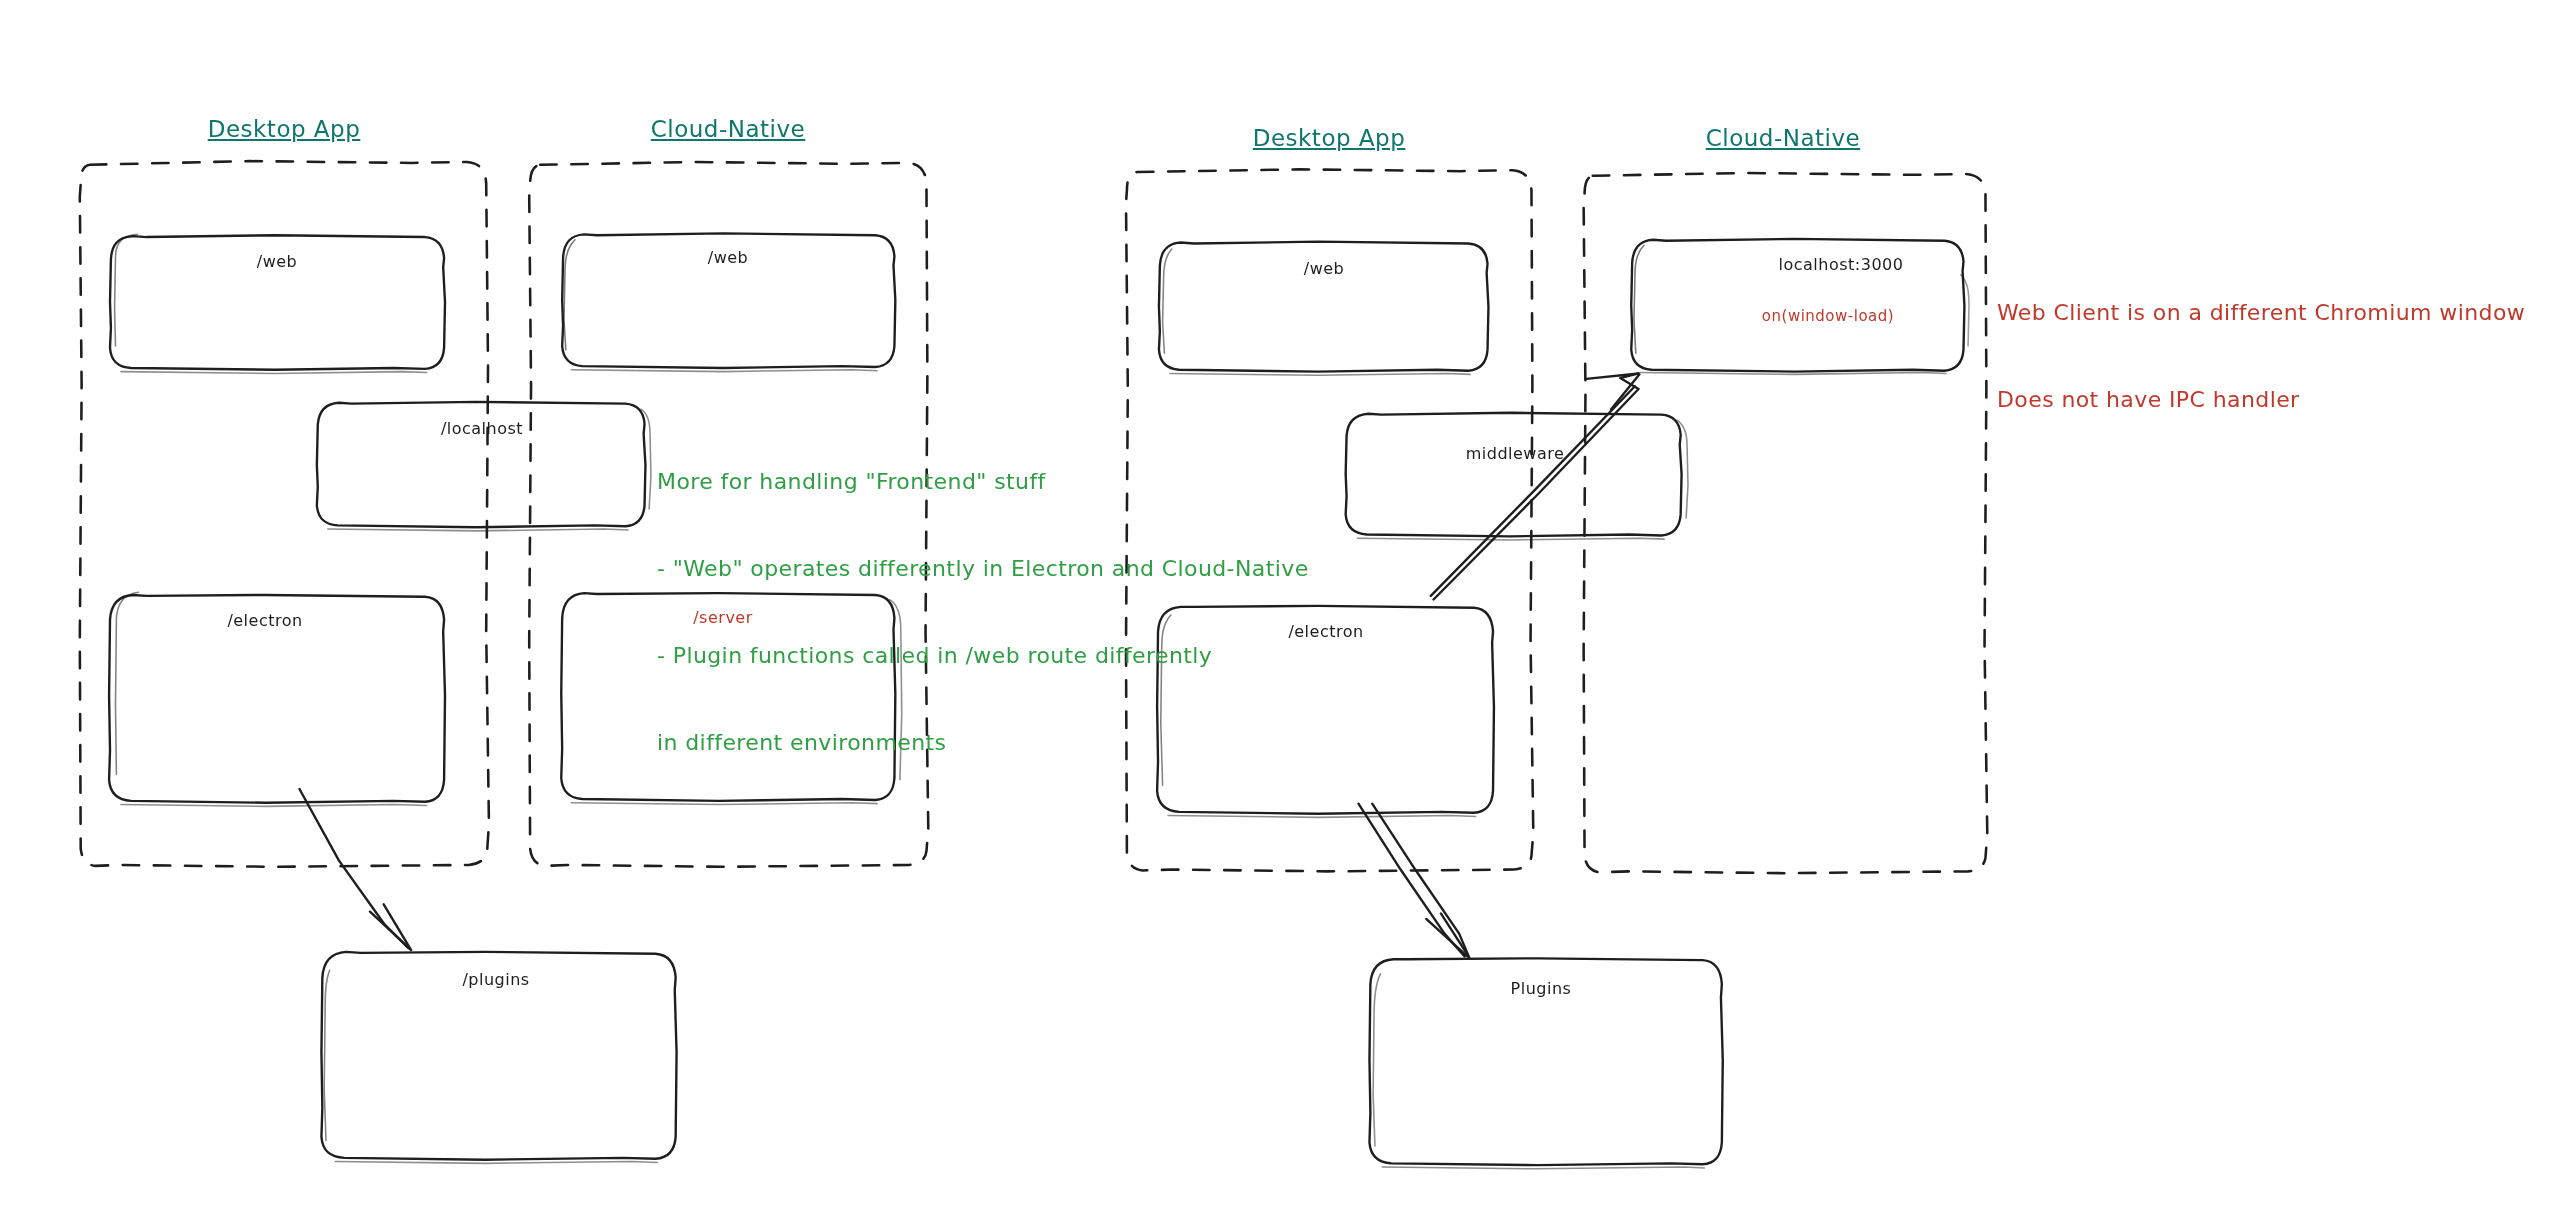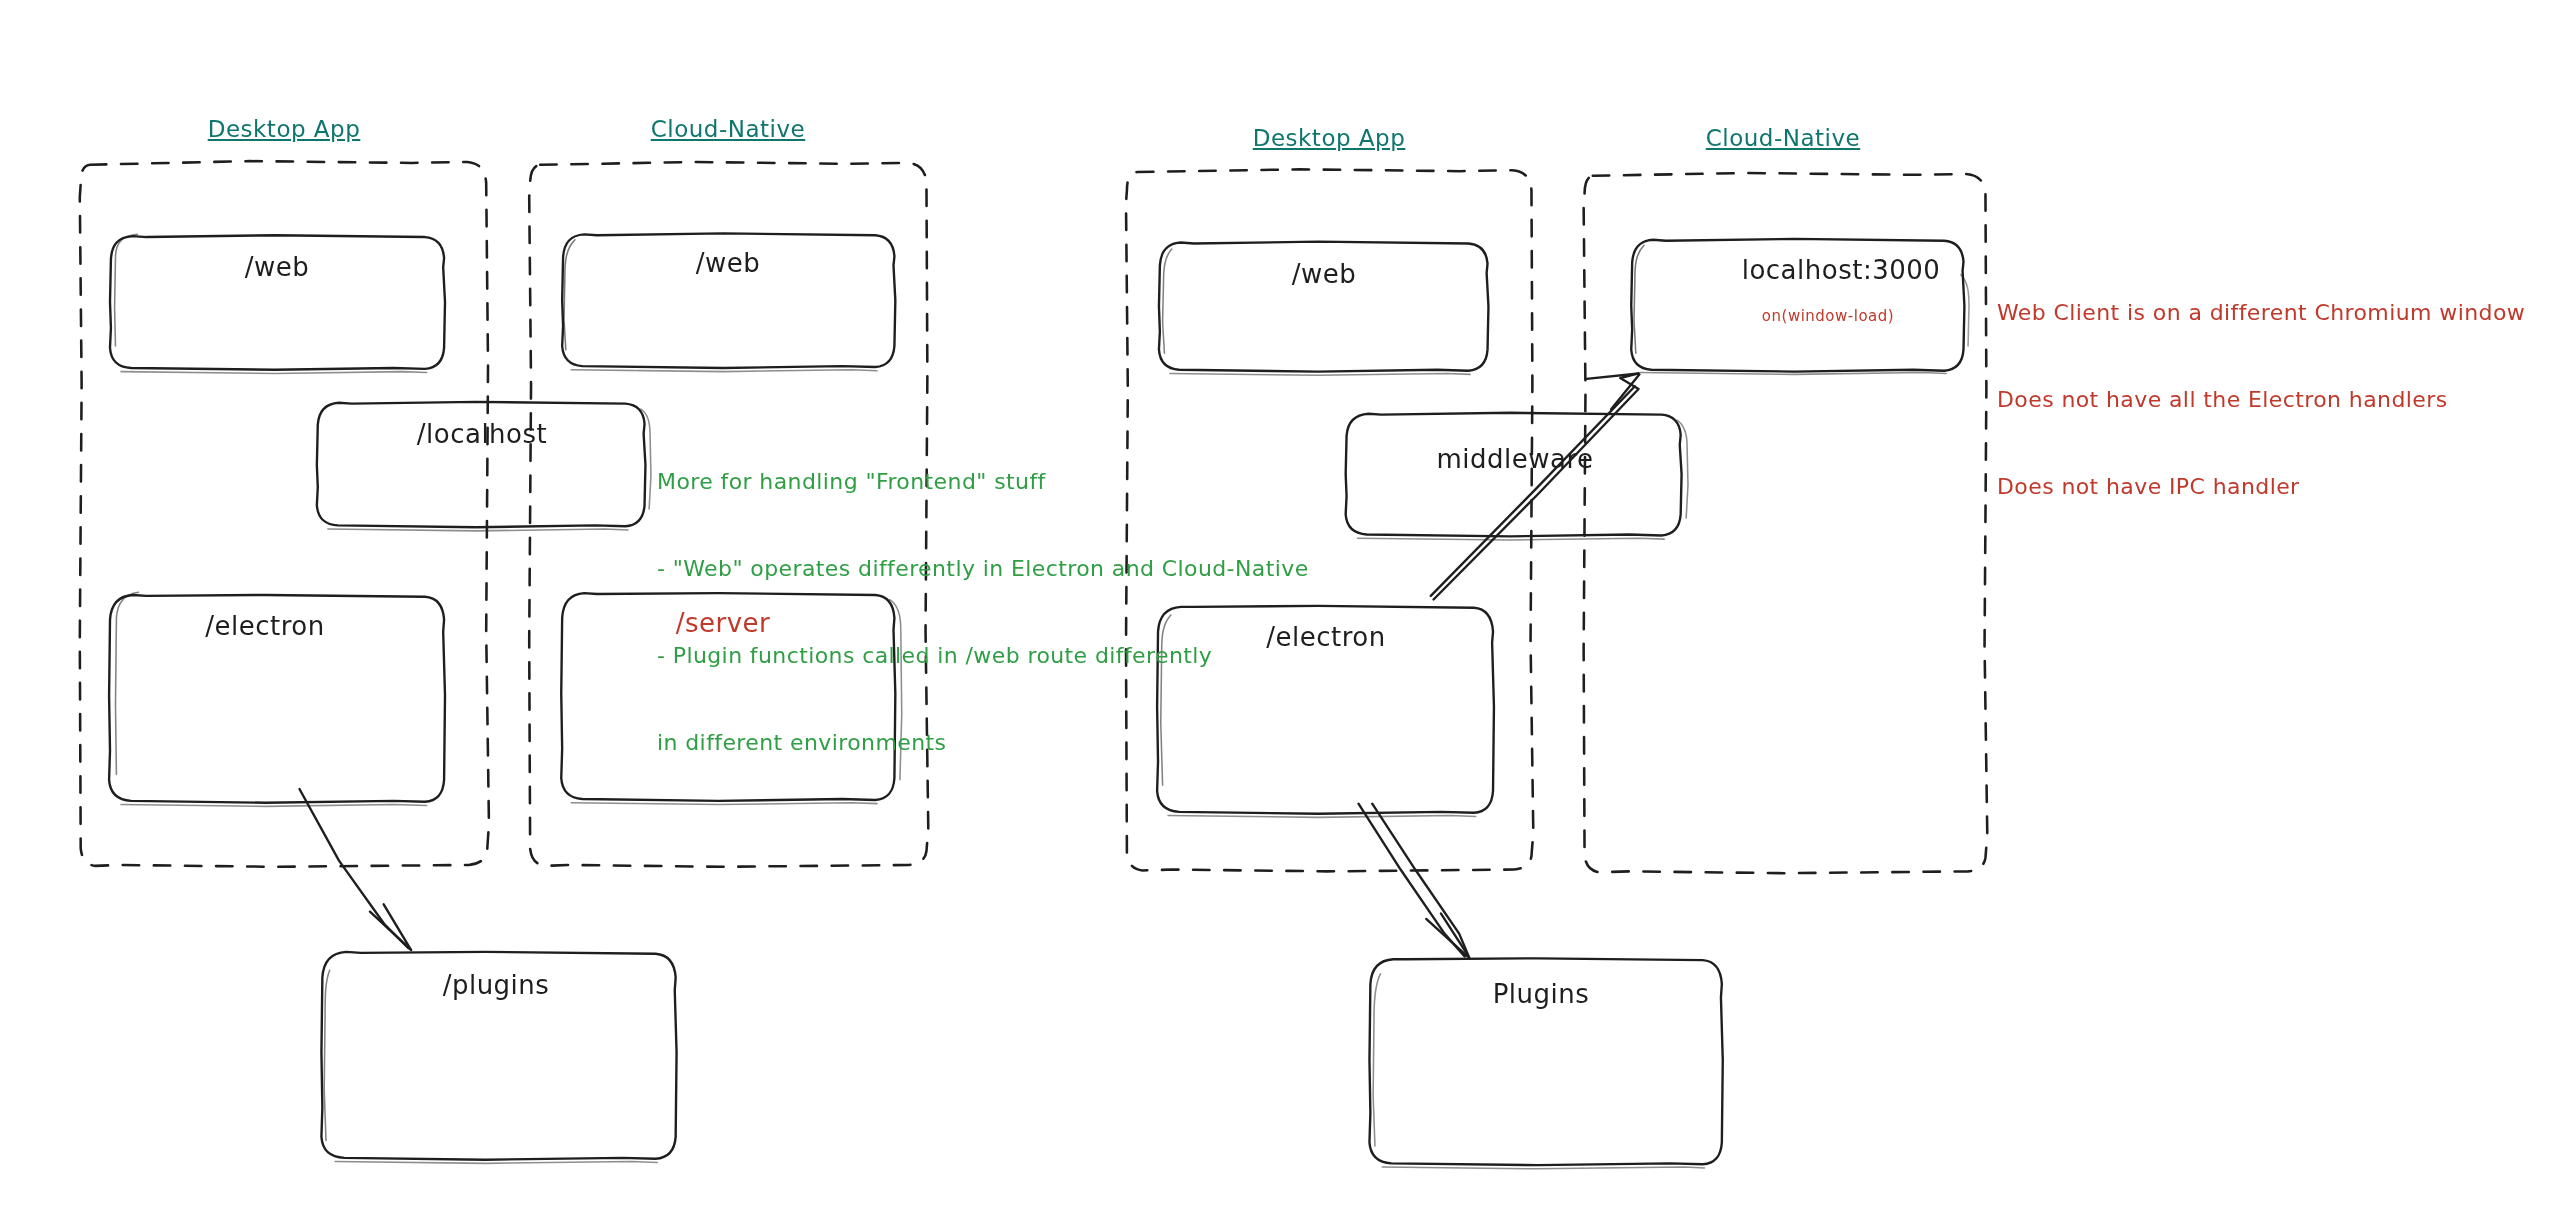--- a/index.html
+++ b/index.html
@@ -39,21 +39,21 @@
     letter-spacing: 0.5px;
     line-height: 1.05;
   }
   .group-label {
     font-size: 23px;
     transform: translateX(-50%);
     color: #0f766e;
     text-decoration: underline;
   }
   .node-label {
-    font-size: 26px;
+    font-size: 16px;
     text-align: center;
     transform: translateX(-50%);
     color: #1e1e1e;
   }
   .node-sub {
     font-size: 15px;
     text-align: center;
     transform: translateX(-50%);
   }
   .note {
@@ -338,18 +338,17 @@
 
   <div class="txt note note-green" style="left:657px; top:409px;">
     <div>More for handling "Frontend" stuff</div>
     <div>- "Web" operates differently in Electron and Cloud-Native</div>
     <div>- Plugin functions called in /web route differently</div>
     <div>in different environments</div>
   </div>
 
   <div class="txt note note-red" style="left:1997px; top:240px;">
     <div>Web Client is on a different Chromium window</div>
-    <div>Does not have all the Electron handlers</div>
     <div>Does not have IPC handler</div>
   </div>
 
 </div>
 
 
 </body></html>

